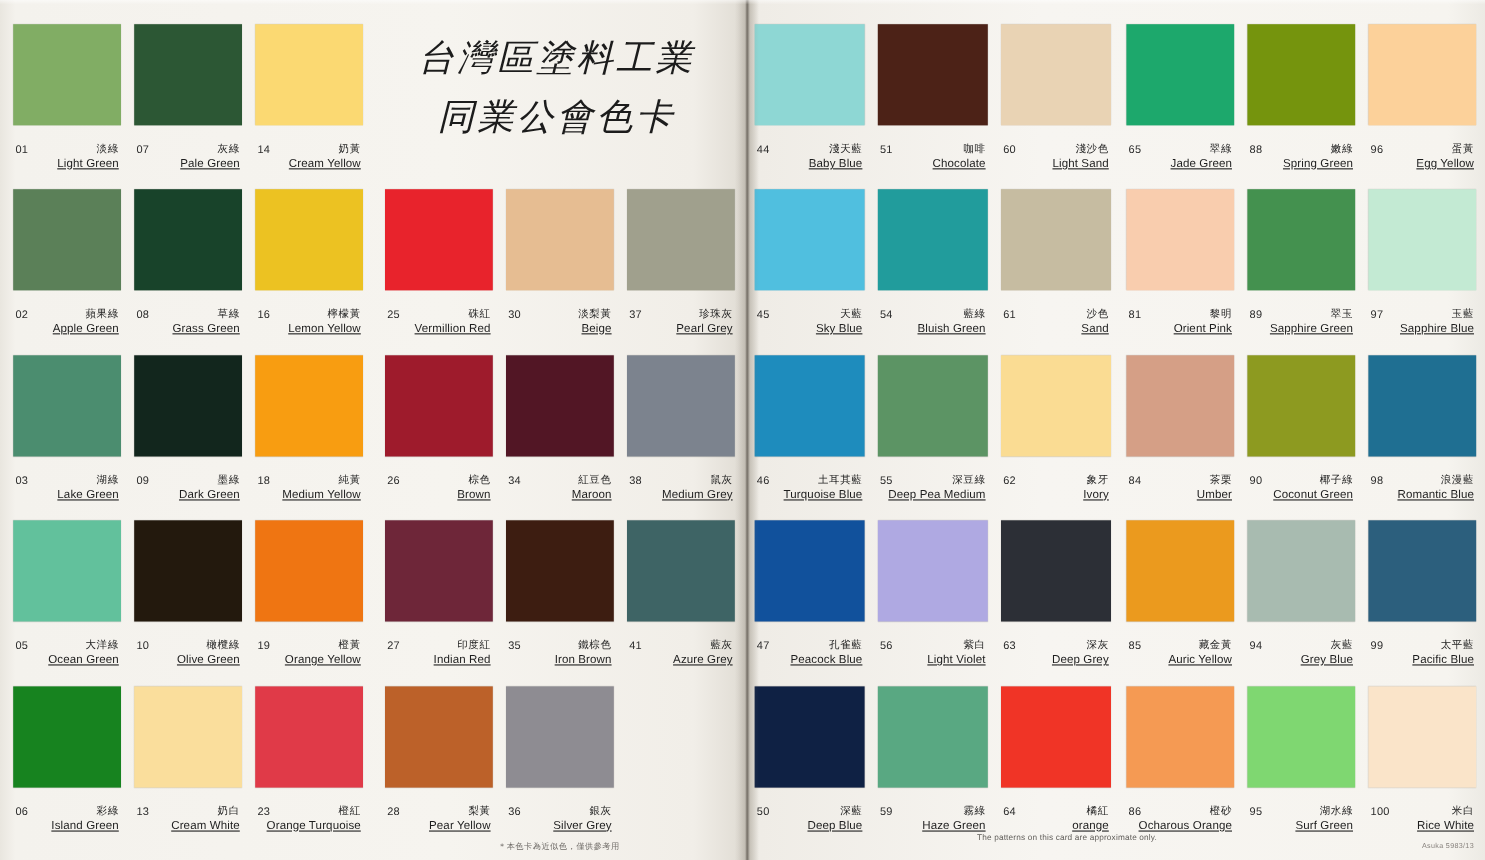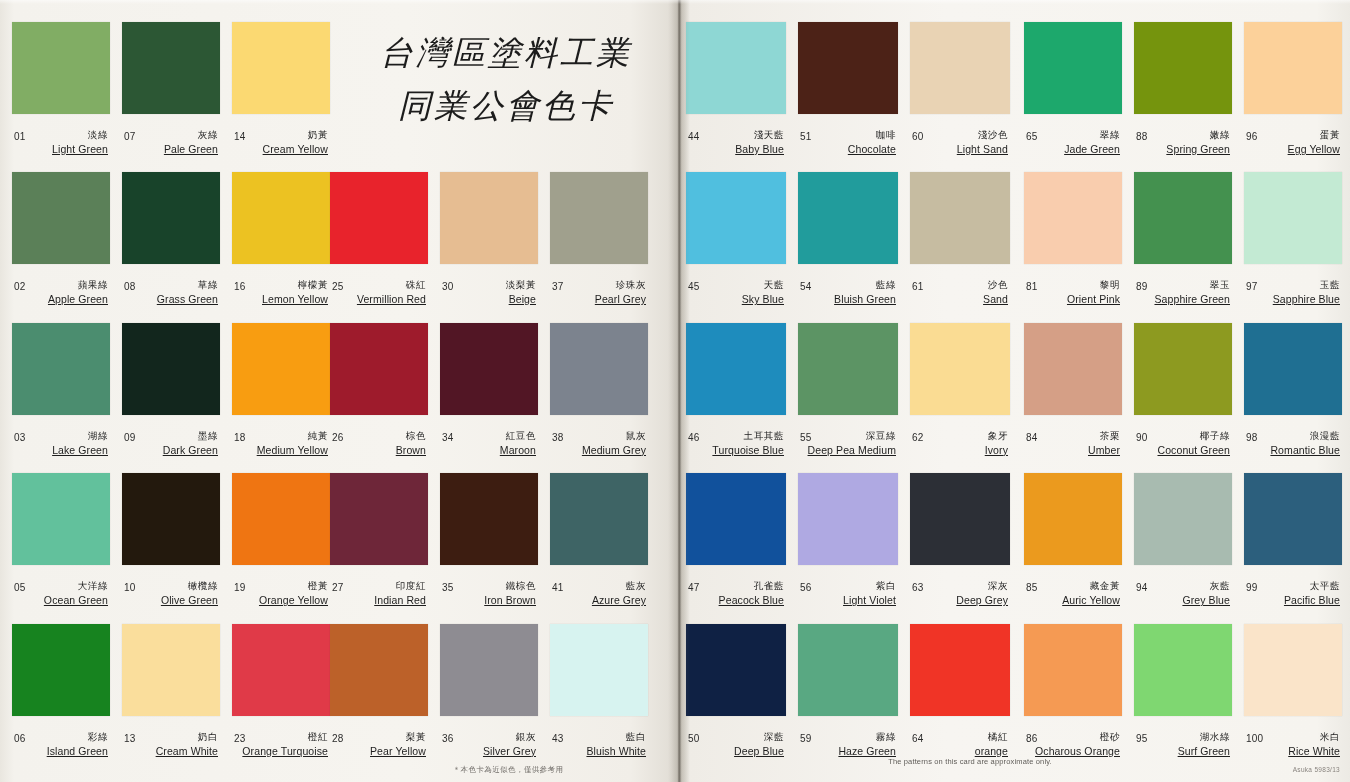--- a/index.html
+++ b/index.html
@@ -46,21 +46,21 @@
   }
 
   
   .grid {
     position: absolute;
     display: grid;
     grid-template-columns: repeat(3, 1fr);
     grid-template-rows: repeat(5, 1fr);
   }
   .grid.left-a  { left: 6px;   top: 22px; width: 330px;  height: 752px; }
-  .grid.left-b  { left: 324px; top: 172px; width: 330px; height: 602px; }
+  .grid.left-b  { left: 344px; top: 172px; width: 330px; height: 602px; }
   .grid.right-a { left: 680px; top: 22px; width: 336px;  height: 752px; }
   .grid.right-b { left: 1018px; top: 22px; width: 330px; height: 752px; }
   .grid.left-b  { grid-template-rows: repeat(4, 1fr); }
 
   .cell {
     position: relative;
     padding: 0 6px;
   }
   .chip {
     width: 100%;
@@ -363,28 +363,20 @@
         <div class="en">Pear Yellow</div>
       </div>
       <div class="cell">
         <div class="chip" style="background: rgb(142, 140, 146);"></div>
         <div class="meta">
           <span class="code">36</span>
           <span class="cn">銀灰</span>
         </div>
         <div class="en">Silver Grey</div>
       </div>
-      <div class="cell">
-        <div class="chip" style="background: rgb(215, 243, 240);"></div>
-        <div class="meta">
-          <span class="code">43</span>
-          <span class="cn">藍白</span>
-        </div>
-        <div class="en">Bluish White</div>
-      </div>
     </div>
 
   <div class="grid right-a">
       <div class="cell">
         <div class="chip" style="background: rgb(142, 215, 212);"></div>
         <div class="meta">
           <span class="code">44</span>
           <span class="cn">淺天藍</span>
         </div>
         <div class="en">Baby Blue</div>

